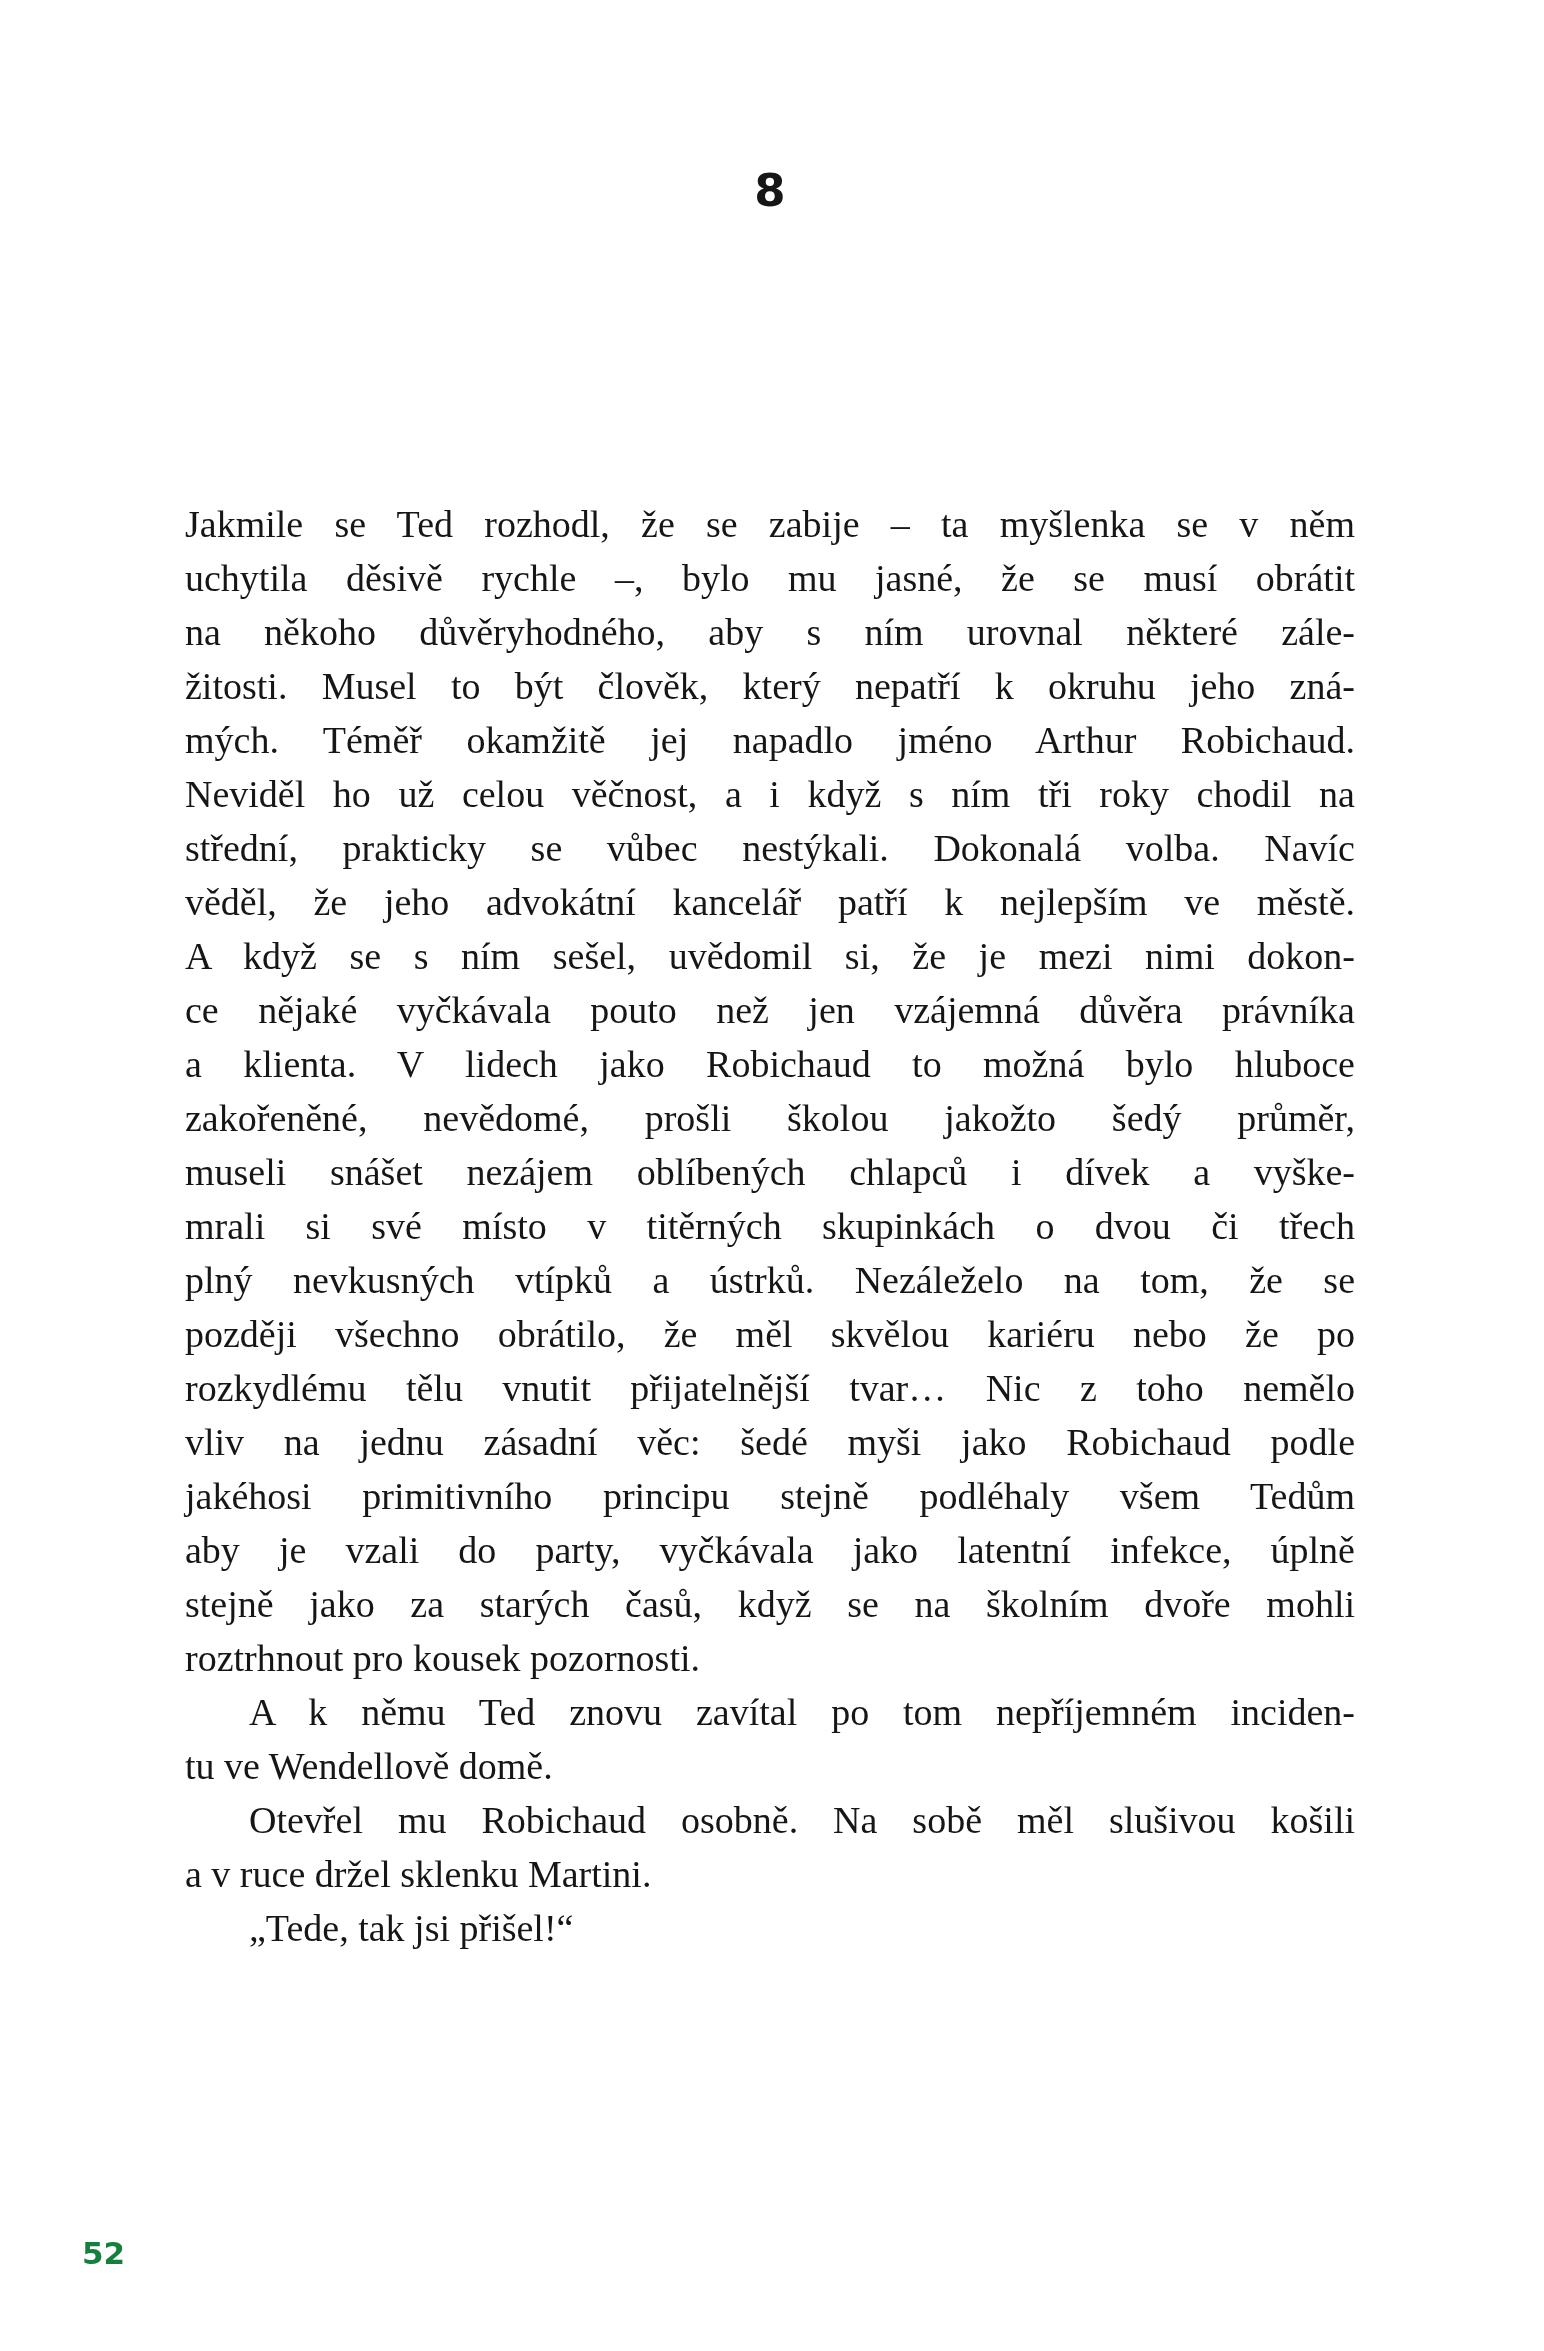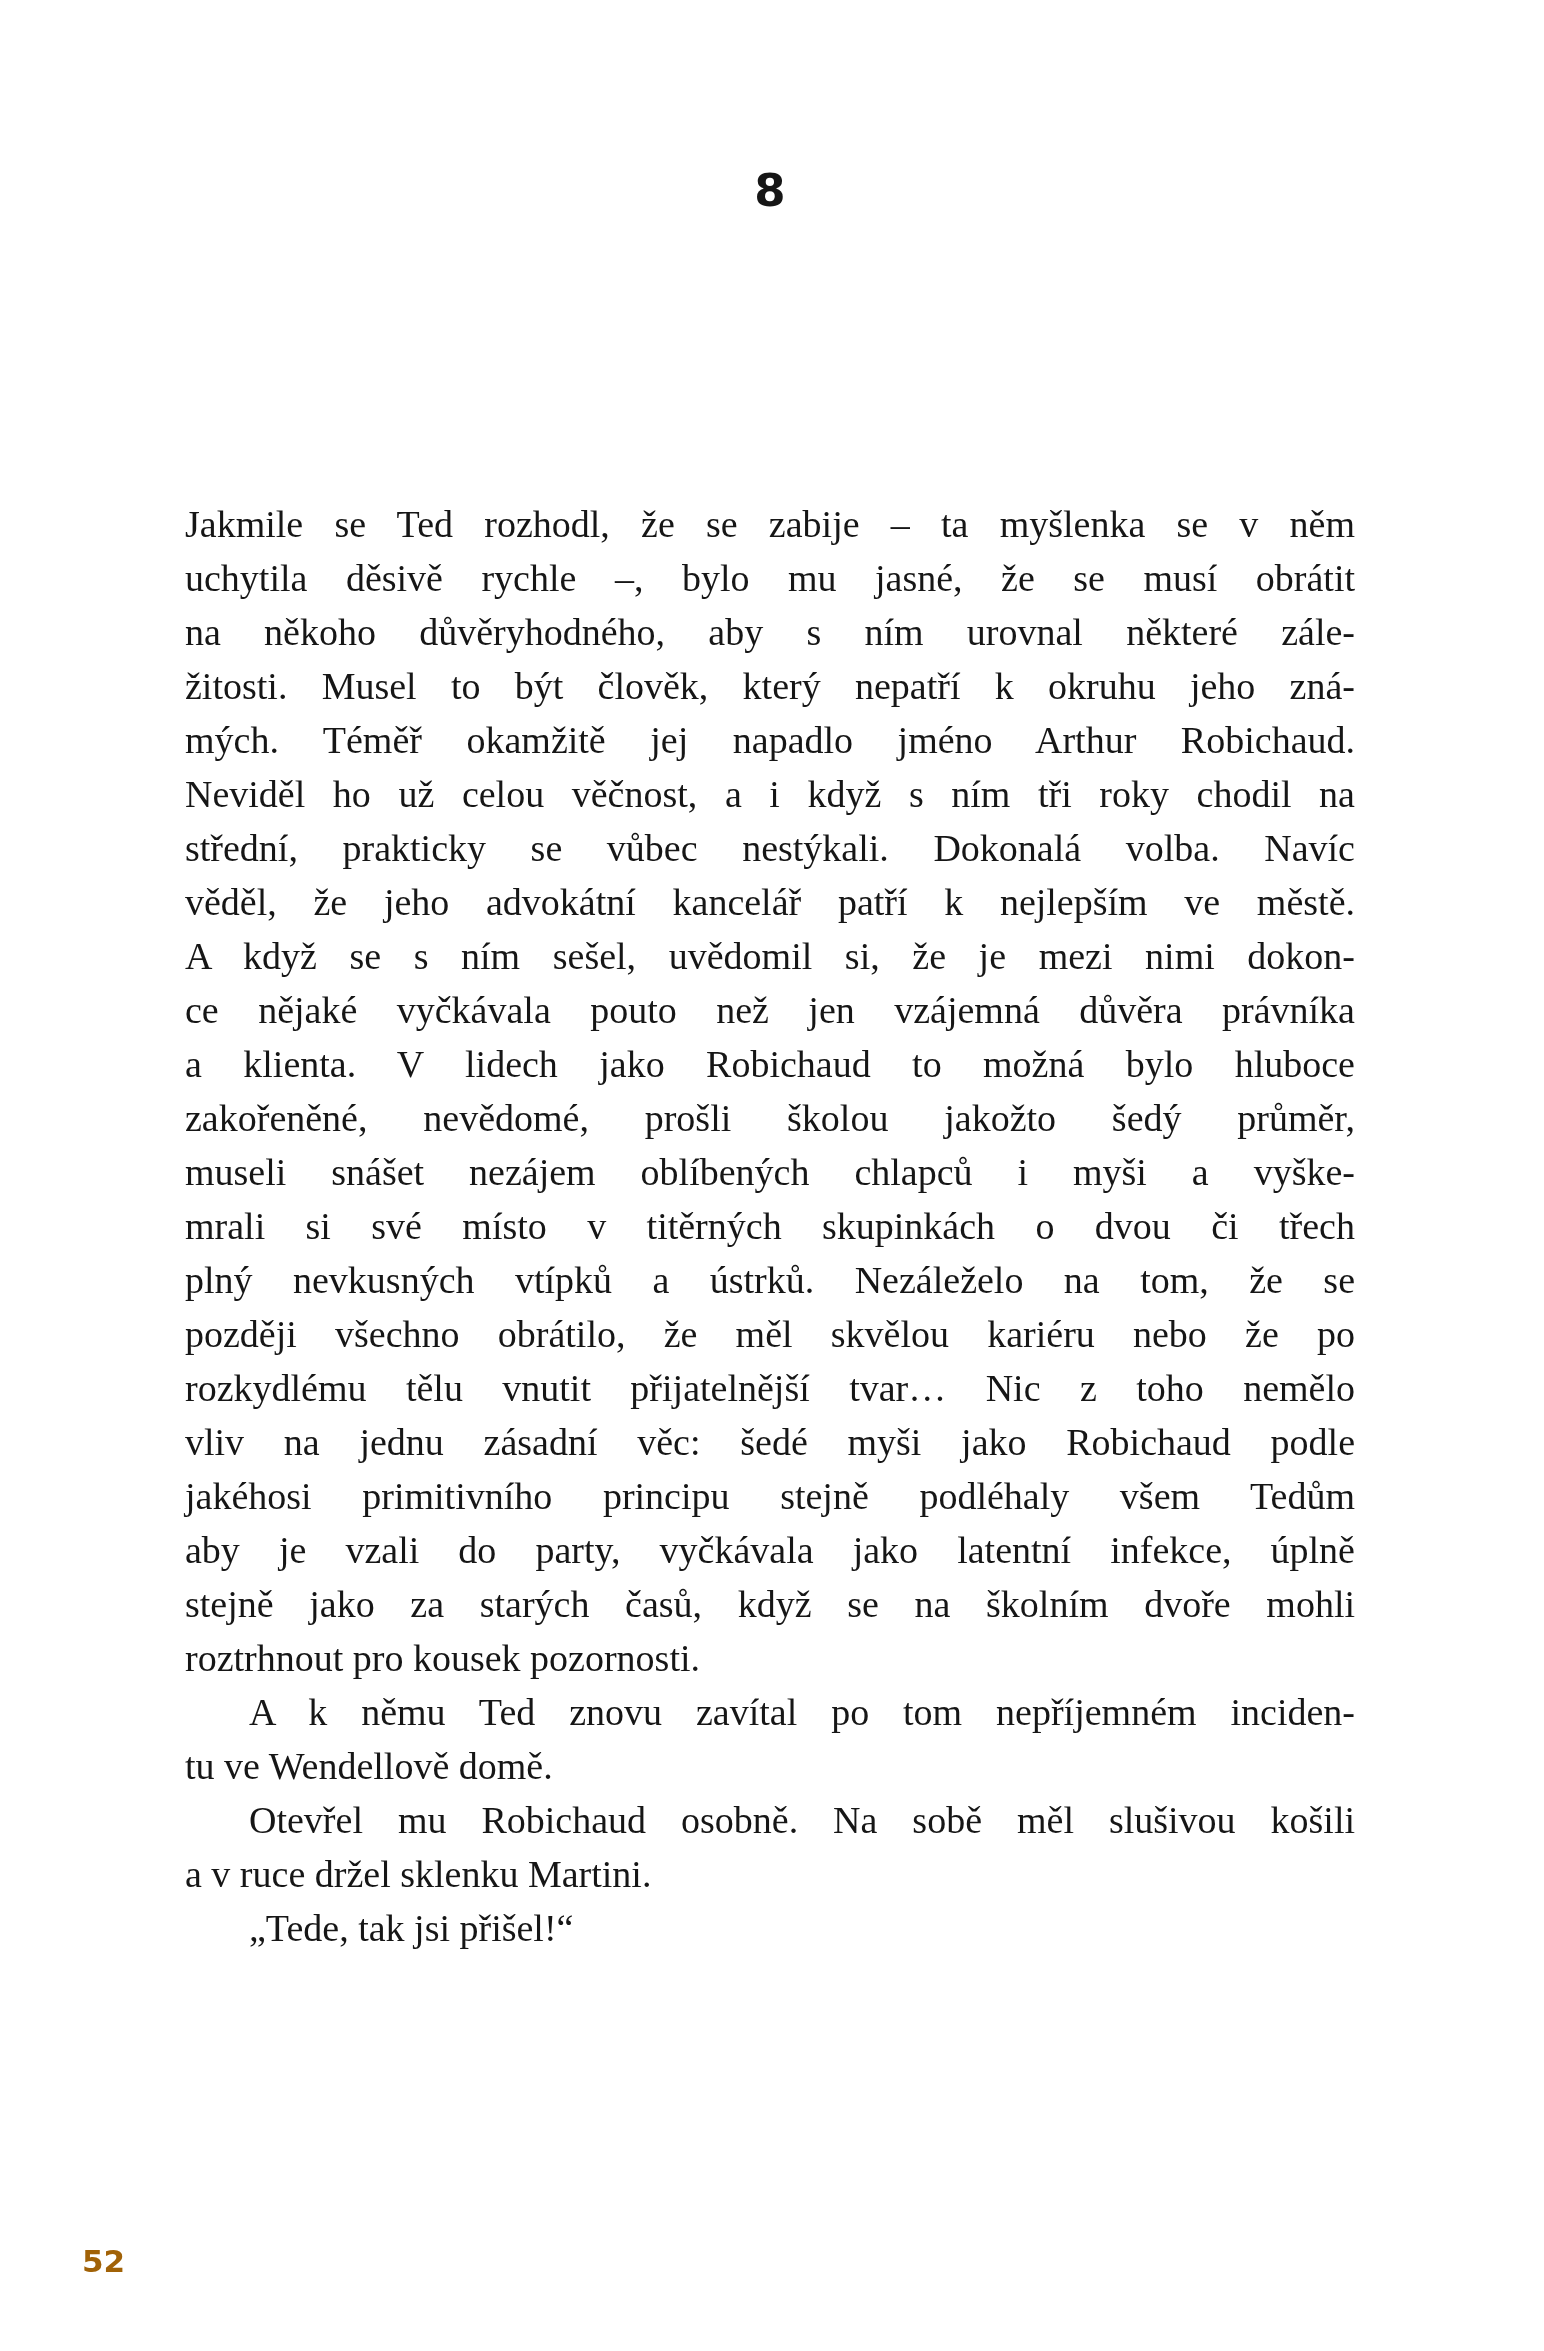--- a/index.html
+++ b/index.html
@@ -75,31 +75,31 @@
       <div class="text-line justify">na někoho důvěryhodného, aby s ním urovnal některé zále-</div>
       <div class="text-line justify">žitosti. Musel to být člověk, který nepatří k okruhu jeho zná-</div>
       <div class="text-line justify">mých. Téměř okamžitě jej napadlo jméno Arthur Robichaud.</div>
       <div class="text-line justify">Neviděl ho už celou věčnost, a i když s ním tři roky chodil na</div>
       <div class="text-line justify">střední, prakticky se vůbec nestýkali. Dokonalá volba. Navíc</div>
       <div class="text-line justify">věděl, že jeho advokátní kancelář patří k nejlepším ve městě.</div>
       <div class="text-line justify">A když se s ním sešel, uvědomil si, že je mezi nimi dokon-</div>
       <div class="text-line justify">ce nějaké vyčkávala pouto než jen vzájemná důvěra právníka</div>
       <div class="text-line justify">a klienta. V lidech jako Robichaud to možná bylo hluboce</div>
       <div class="text-line justify">zakořeněné, nevědomé, prošli školou jakožto šedý průměr,</div>
-      <div class="text-line justify">museli snášet nezájem oblíbených chlapců i myši a vyške-</div>
+      <div class="text-line justify">museli snášet nezájem oblíbených chlapců i dívek a vyške-</div>
       <div class="text-line justify">mrali si své místo v titěrných skupinkách o dvou či třech</div>
       <div class="text-line justify">plný nevkusných vtípků a ústrků. Nezáleželo na tom, že se</div>
       <div class="text-line justify">později všechno obrátilo, že měl skvělou kariéru nebo že po</div>
       <div class="text-line justify">rozkydlému tělu vnutit přijatelnější tvar… Nic z toho nemělo</div>
       <div class="text-line justify">vliv na jednu zásadní věc: šedé myši jako Robichaud podle</div>
       <div class="text-line justify">jakéhosi primitivního principu stejně podléhaly všem Tedům</div>
       <div class="text-line justify">aby je vzali do party, vyčkávala jako latentní infekce, úplně</div>
       <div class="text-line justify">stejně jako za starých časů, když se na školním dvoře mohli</div>
       <div class="text-line">roztrhnout pro kousek pozornosti.</div>
       <div class="text-line justify indent">A k němu Ted znovu zavítal po tom nepříjemném inciden-</div>
       <div class="text-line">tu ve Wendellově domě.</div>
       <div class="text-line justify indent">Otevřel mu Robichaud osobně. Na sobě měl slušivou košili</div>
       <div class="text-line">a v ruce držel sklenku Martini.</div>
       <div class="text-line indent">„Tede, tak jsi přišel!“</div>
     </div>
 
-  <div class="page-number" style="color: #a16207; margin-top: 8px;">52</div>
+  <div class="page-number" style="color: #15803d;">52</div>
 </div>
 
 </body></html>

